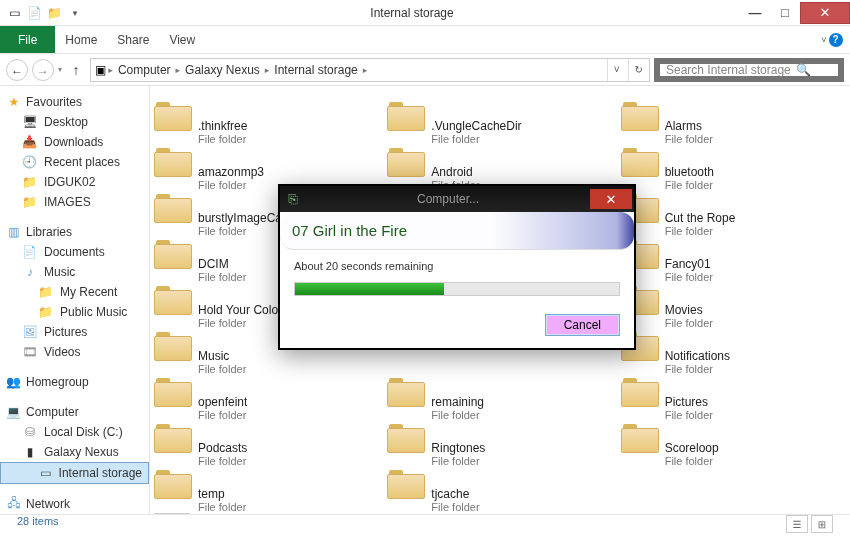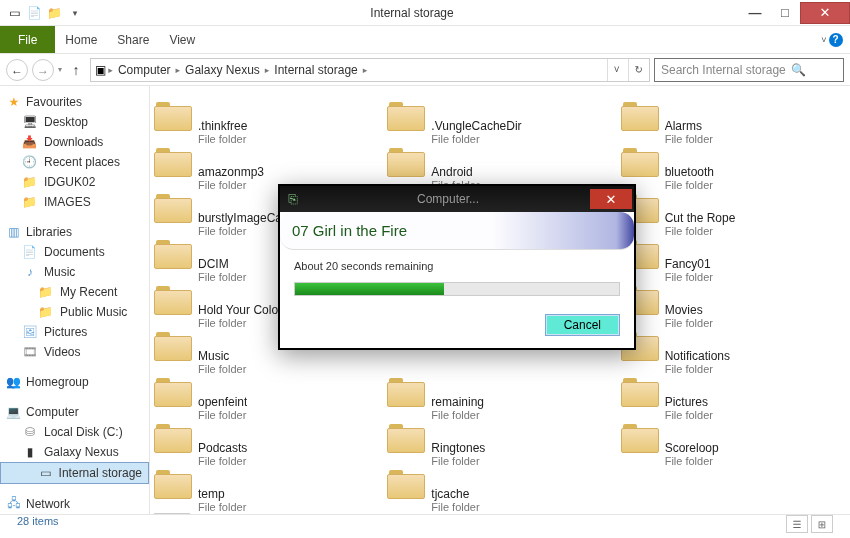--- a/index.html
+++ b/index.html
@@ -9,37 +9,37 @@
 .qat { display: flex; align-items: center; gap: 2px; padding-left: 6px; }
 .qat-item { width: 18px; height: 18px; display: flex; align-items: center; justify-content: center; cursor: pointer; }
 .titlebar-title { flex: 1; text-align: center; font-size: 12px; color: #333; }
 .win-controls { display: flex; }
 .win-btn { width: 30px; height: 22px; display: flex; align-items: center; justify-content: center; font-size: 13px; cursor: pointer; }
 .win-btn.close { background: #c75050; color: #fff; border: 1px solid #a84040; width: 50px; margin-right: 0; }
 .win-btn.min, .win-btn.max { color: #444; font-weight: bold; }
 
 .ribbon { height: 28px; background: #fff; border-bottom: 1px solid #e5e5e5; display: flex; align-items: stretch; }
 .ribbon-tab { padding: 0 10px; display: flex; align-items: center; font-size: 12px; color: #444; cursor: pointer; }
-.ribbon-tab.file { background: #4d7c0f; color: #fff; padding: 0 18px; }
+.ribbon-tab.file { background: #15803d; color: #fff; padding: 0 18px; }
 .ribbon-spacer { flex: 1; }
 .ribbon-help { width: 36px; display: flex; align-items: center; justify-content: center; gap: 2px; }
 .help-icon { width: 14px; height: 14px; border-radius: 50%; background: #0078d7; color: #fff; font-size: 10px; display: flex; align-items: center; justify-content: center; font-weight: bold; }
 .chev-down { font-size: 9px; color: #555; }
 
 .navbar { height: 32px; border-bottom: 1px solid #e5e5e5; display: flex; align-items: center; padding: 0 6px; gap: 4px; }
 .nav-arrow { width: 22px; height: 22px; border: 1px solid #ccc; border-radius: 50%; display: flex; align-items: center; justify-content: center; color: #888; cursor: pointer; font-size: 12px; }
 .nav-arrow.enabled { color: #333; }
 .nav-dd { color: #888; font-size: 8px; }
 .nav-up { width: 20px; height: 20px; display: flex; align-items: center; justify-content: center; color: #333; font-size: 14px; cursor: pointer; }
 .breadcrumb-box { flex: 1; height: 24px; border: 1px solid #ccc; display: flex; align-items: center; padding-left: 4px; gap: 2px; }
 .crumb { padding: 0 3px; font-size: 12px; color: #333; cursor: pointer; }
 .crumb-sep { color: #777; font-size: 9px; }
 .crumb-spacer { flex: 1; }
 .refresh-btn { padding: 0 6px; border-left: 1px solid #ddd; height: 100%; display: flex; align-items: center; color: #555; font-size: 10px; cursor: pointer; }
-.search-box { width: 190px; height: 24px; border: 1px solid #737373; display: flex; align-items: center; padding: 0 6px; color: #888; font-size: 12px; gap: 6px; }
+.search-box { width: 190px; height: 24px; border: 6px solid #737373; display: flex; align-items: center; padding: 0 6px; color: #888; font-size: 12px; gap: 6px; }
 .search-icon { color: #888; }
 
 .main { display: flex; height: 428px; }
 .sidebar { width: 150px; border-right: 1px solid #e5e5e5; padding: 6px 0; overflow: hidden; }
 .side-group { margin-bottom: 10px; }
 .side-head { display: flex; align-items: center; gap: 4px; padding: 2px 6px; font-size: 12px; color: #333; cursor: pointer; }
 .side-item { display: flex; align-items: center; gap: 6px; padding: 2px 6px 2px 22px; font-size: 12px; color: #333; cursor: pointer; white-space: nowrap; }
 .side-item.selected { border: 1px solid #7da2ce; background: #cde6f7; }
 .side-item.sub { padding-left: 38px; }
 .ico { width: 16px; height: 16px; display: inline-flex; align-items: center; justify-content: center; font-size: 12px; }
@@ -64,21 +64,21 @@
 .dlg-title { height: 26px; background: linear-gradient(#111,#222); display: flex; align-items: center; color: #999; font-size: 12px; }
 .dlg-title-icon { width: 26px; display: flex; align-items: center; justify-content: center; color: #8c8; }
 .dlg-title-text { flex: 1; text-align: center; }
 .dlg-close { width: 42px; height: 20px; background: #c0392b; color: #fff; font-size: 13px; display: flex; align-items: center; justify-content: center; margin-right: 2px; cursor: pointer; }
 .dlg-header { height: 38px; background: linear-gradient(90deg, #fdfdff 60%, #b0b6e2 95%, #4347a2); display: flex; align-items: center; padding: 0 12px; font-size: 15px; color: #1a5a1a; border-bottom: 1px solid #ddd; border-radius: 14px; }
 .dlg-body { padding: 10px 14px 12px; font-size: 11px; color: #333; }
 .dlg-line { margin-bottom: 2px; }
 .progress-track { width: 100%; height: 14px; background: #e8e8e8; border: 1px solid #ccc; margin-top: 10px; position: relative; }
 .progress-fill { position: absolute; left: 0; top: 0; bottom: 0; background: linear-gradient(#3cc23c, #1a8a1a); }
 .dlg-footer { display: flex; justify-content: flex-end; padding: 6px 14px 12px; }
-.dlg-cancel { padding: 3px 18px; border: 1px solid #7aa7d4; background: #5eead4; font-size: 12px; cursor: pointer; box-shadow: 0 0 0 1px #cfe3f7 inset; }
+.dlg-cancel { padding: 3px 18px; border: 1px solid #7aa7d4; background: #f0abfc; font-size: 12px; cursor: pointer; box-shadow: 0 0 0 1px #cfe3f7 inset; }
 
 .fav-star { color: #f6a623; }
 .lib-ico { color: #5a9bd5; }
 .drive-ico { color: #888; }
 .net-ico { color: #5a9bd5; }
 .doc-ico { color: #6fa8dc; }
 .music-ico { color: #5b9bd5; }
 .pic-ico { color: #6fa8dc; }
 .vid-ico { color: #777; }
 </style>

